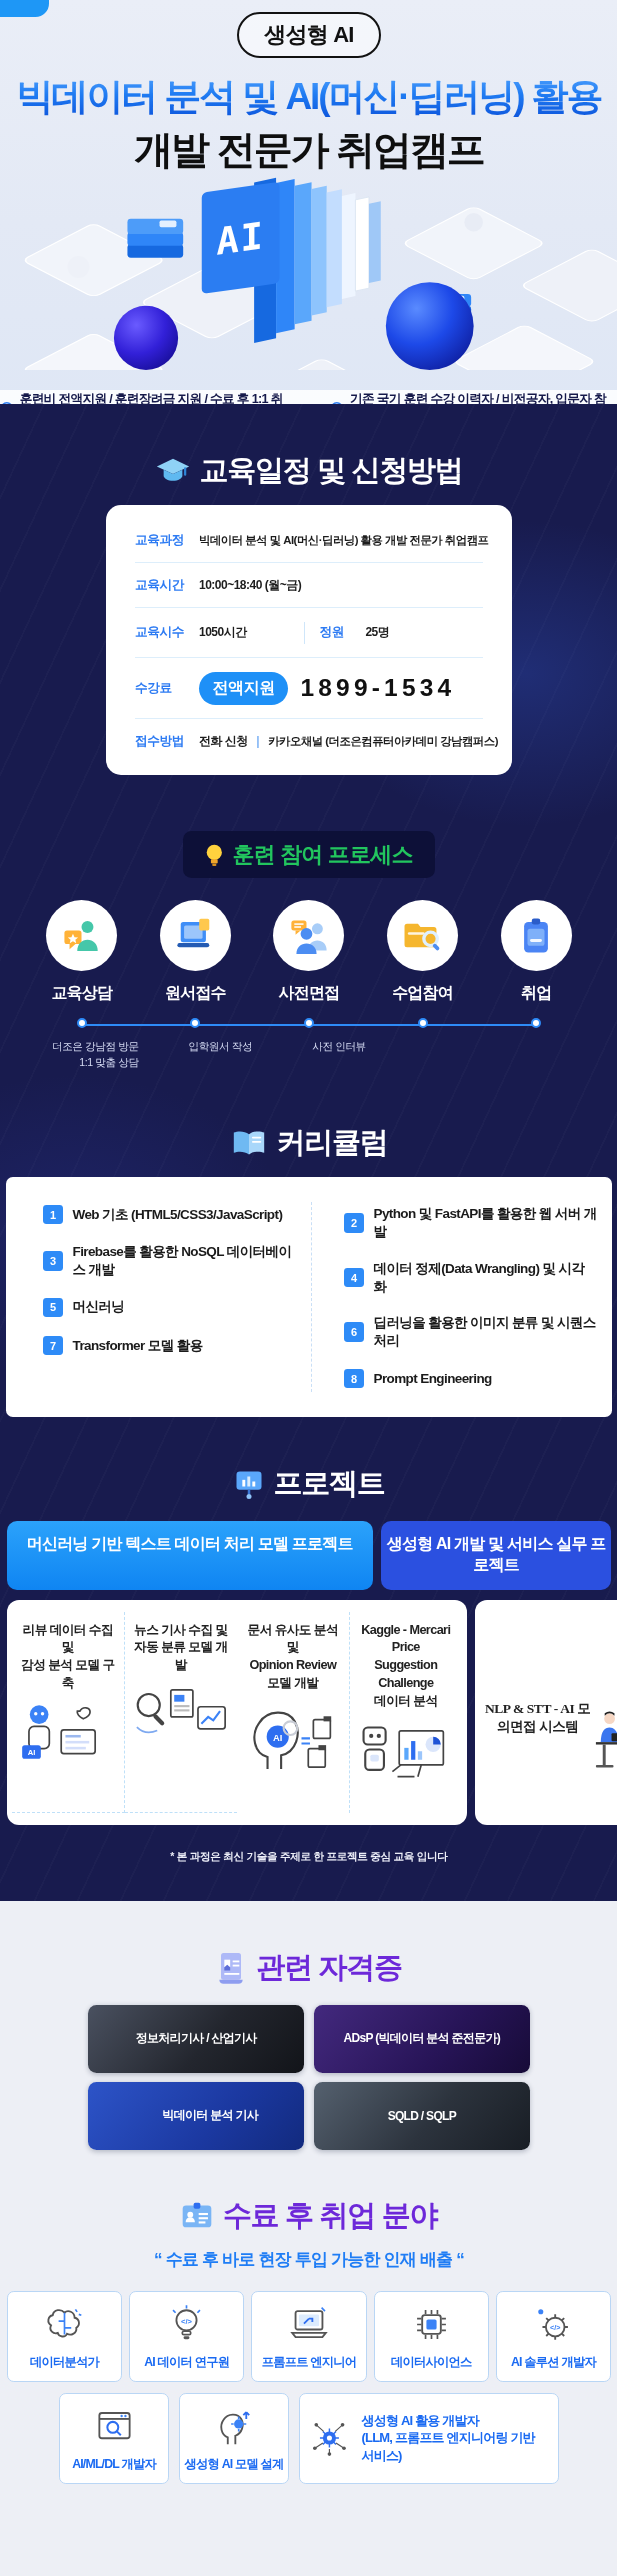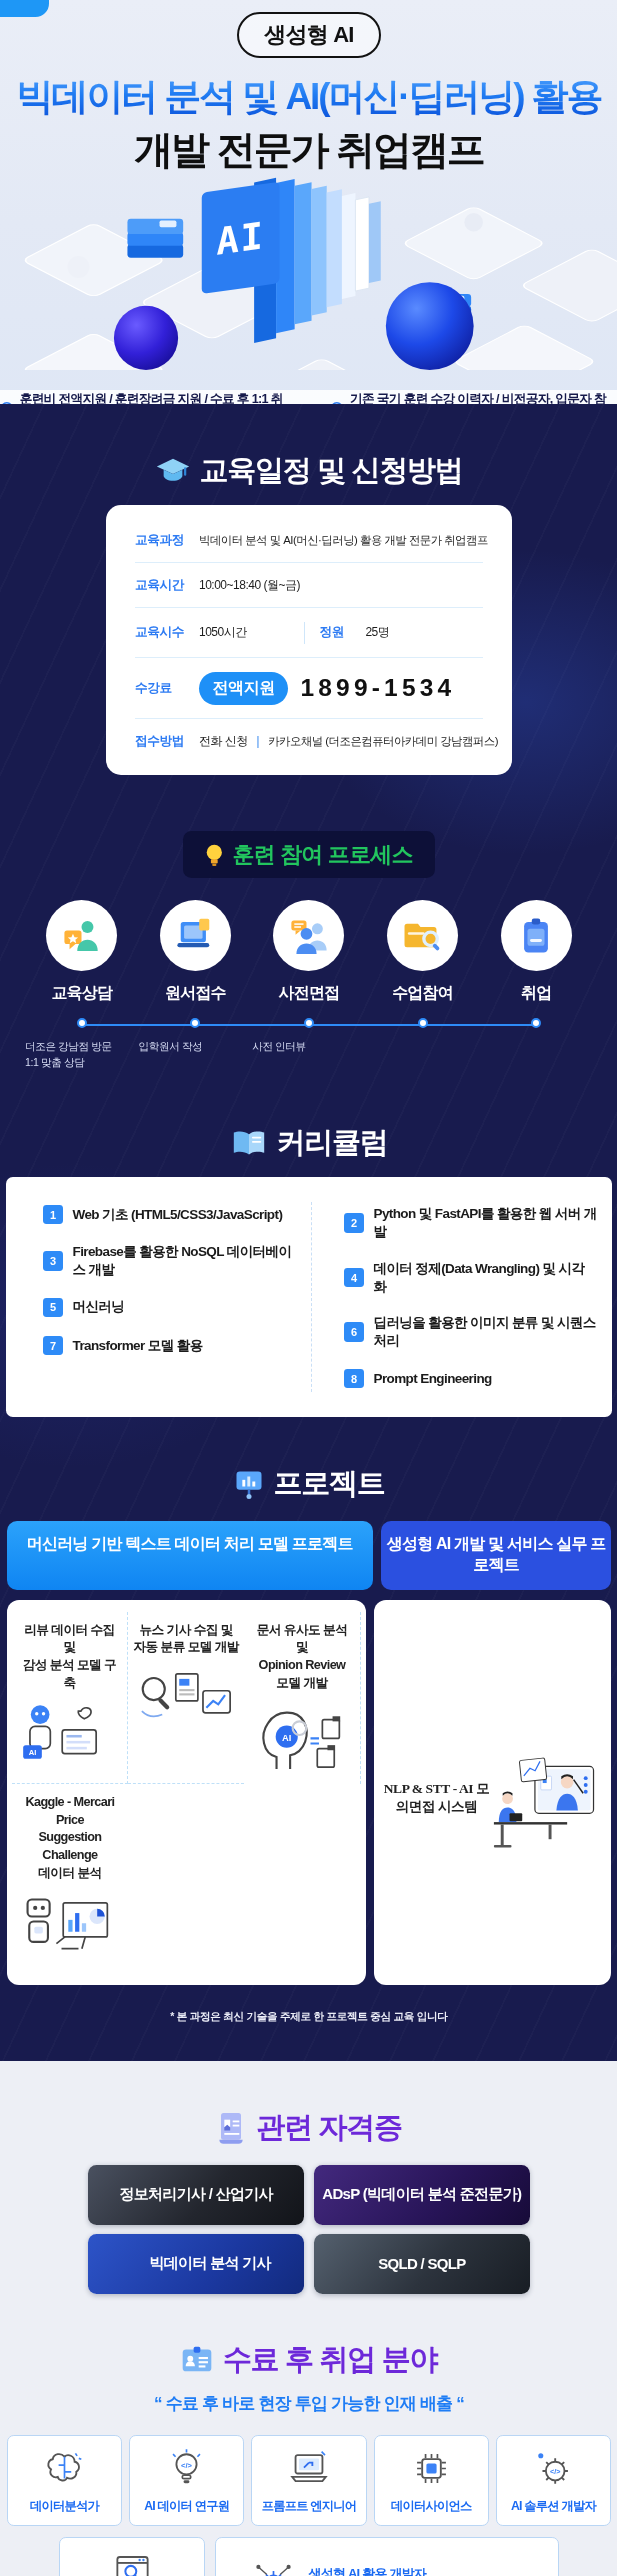--- a/index.html
+++ b/index.html
@@ -24,66 +24,66 @@
     #181b4e;
     padding-bottom:37px;}
   .section-title{display:flex;align-items:center;justify-content:center;gap:10px;font-size:29px;font-weight:800;letter-spacing:-1.3px;color:#fff;}
   .section-title.on-light{color:#6d28d9;}
   .pad-top-lg{padding-top:47px;}
 
   .edu-card{width:406px;margin:13.5px auto 0;background:#fff;border-radius:15px;padding:13.5px 29px 12px;}
   .edu-row{display:flex;align-items:center;padding:13.5px 0;border-bottom:0.8px solid #ddeefb;font-size:12px;}
   .edu-row:last-child{border-bottom:none;}
   .edu-label{color:#2d7bf3;font-weight:800;width:64px;flex-shrink:0;font-size:12.7px;letter-spacing:-0.4px;}
-  .edu-value{color:#1d1d1d;font-weight:400;letter-spacing:-0.5px;white-space:nowrap;}
+  .edu-value{color:#1d1d1d;font-weight:700;letter-spacing:-0.5px;white-space:nowrap;}
   .edu-half{display:flex;align-items:center;flex:1;}
   .edu-vdiv{width:0.8px;height:22px;background:#cfe6fa;margin:0 15px 0 5px;}
   .fee-badge{background:#1e90f7;color:#fff;font-weight:800;font-size:16px;border-radius:845px;padding:6px 13.5px;margin-right:12px;letter-spacing:-0.4px;}
   .fee-phone{font-size:24.5px;font-weight:800;color:#111;letter-spacing:4.2px;}
   .apply-sep{color:#7fb4f5;font-weight:700;margin:0 8.5px;}
 
   .process-title{margin:56px auto 0;width:fit-content;background:#0d1038;border-radius:8.5px;padding:8.5px 22px;display:flex;align-items:center;gap:8.5px;color:#22c55e;font-size:22px;font-weight:800;letter-spacing:-0.8px;}
   .process-row{display:flex;width:568px;margin:22px auto 0;}
   .process-cell{flex:1;text-align:center;}
   .process-circle{width:71px;height:71px;border-radius:50%;background:#fff;margin:0 auto;display:flex;align-items:center;justify-content:center;}
   .process-label{color:#fff;font-weight:800;font-size:16px;margin-top:12px;letter-spacing:-0.8px;}
   .timeline{position:relative;width:568px;margin:13.5px auto 0;height:15px;}
   .timeline-line{position:absolute;top:6.8px;left:57px;right:57px;height:1.7px;background:#2e8bf7;}
   .timeline-dots{position:relative;display:flex;height:15px;}
   .timeline-dots .process-cell{display:flex;justify-content:center;}
   .tdot{width:10px;height:10px;border-radius:50%;background:#fff;border:2.5px solid #2e8bf7;}
   .process-subs{display:flex;width:568px;margin:6.8px auto 0;}
-  .process-sub{flex:1;text-align:left;color:#d6dcf4;font-size:10.6px;line-height:1.5;white-space:pre-line;letter-spacing:-0.4px;}
+  .process-sub{flex:1;text-align:right;color:#d6dcf4;font-size:10.6px;line-height:1.5;white-space:pre-line;letter-spacing:-0.4px;}
 
   .curr-card{margin:13.5px 6px 0;background:#fff;border-radius:6.8px;padding:25px 0;display:flex;}
   .curr-col{flex:1;display:flex;flex-direction:column;gap:18.6px;padding:3.4px 15px 3.4px 37px;}
   .curr-col.second{border-left:0.8px dashed #c9dff6;padding-left:32px;}
   .curr-item{display:flex;align-items:center;gap:10px;font-size:13.5px;font-weight:700;color:#1b1b1b;letter-spacing:-0.6px;}
   .curr-no{width:19.5px;height:19.5px;flex-shrink:0;background:#2e8bf7;color:#fff;border-radius:3.4px;display:flex;align-items:center;justify-content:center;font-size:11px;font-weight:800;}
 
   .proj-headers{display:flex;gap:8.5px;margin:17px 6.8px 0;border-radius:26px;}
   .proj-header{border-radius:10px;color:#fff;font-weight:800;font-size:16px;letter-spacing:-0.8px;text-align:center;padding:13.5px 0;}
   .proj-header.left{flex:1.59;background:linear-gradient(180deg,#2ba2fb,#0f85f2);}
   .proj-header.right{flex:1;background:#2b50e0;}
   .proj-cards{display:flex;gap:8.5px;margin:10px 6.8px 0;align-items:stretch;}
   .proj-card{background:#fff;border-radius:12px;}
-  .proj-card.left{flex:1.59;display:grid;grid-template-columns:1fr 1fr 1fr;padding:12px 5px;}
+  .proj-card.left{flex:1.59;display:grid;grid-template-columns:1fr 1fr 1fr 1fr;padding:12px 5px;}
   .proj-card.right{flex:1;display:flex;flex-direction:row;align-items:center;padding:41px 8.5px 15px;font-family:Liberation Serif, serif;}
   .quad{padding:10px 5px 8.5px;display:flex;flex-direction:column;align-items:center;}
   .quad.q1,.quad.q2{border-bottom:0.8px dashed #bfe0f8;}
   .quad.q1,.quad.q3{border-right:0.8px dashed #bfe0f8;}
   .quad-title{text-align:center;font-size:12.7px;font-weight:700;color:#222;line-height:1.4;letter-spacing:-0.6px;white-space:pre-line;min-height:37px;}
   .quad-art{margin-top:8.5px;}
   .right-proj-title{font-size:13.5px;font-weight:700;color:#222;letter-spacing:-0.4px;margin-bottom:15px;text-align:center;}
   .footnote{margin-top:25px;text-align:center;color:#eceef8;font-size:10.6px;font-weight:600;letter-spacing:-0.3px;}
 
   
   .light{background:#edeff5;}
   .cert-grid{width:442px;margin:17px auto 0;display:grid;grid-template-columns:1fr 1fr;gap:9.3px;}
-  .cert-btn{height:60px;border-radius:8.5px;display:flex;align-items:center;justify-content:center;color:#fff;font-weight:800;font-size:15px;letter-spacing:-0.7px;box-shadow:0 1.7px 5px rgba(20,30,60,.25);}
+  .cert-btn{height:68px;border-radius:8.5px;display:flex;align-items:center;justify-content:center;color:#fff;font-weight:800;font-size:12px;letter-spacing:-0.7px;box-shadow:0 1.7px 5px rgba(20,30,60,.25);}
   .cert-1{background:linear-gradient(130deg,#4a5160 0%,#23262e 55%,#121419 100%);}
   .cert-2{background:linear-gradient(130deg,#43297e 0%,#271457 60%,#170b38 100%);}
   .cert-3{background:linear-gradient(130deg,#2d54c8 0%,#1b38a0 60%,#122a7e 100%);padding-left:28px;}
   .cert-4{background:linear-gradient(130deg,#55616f 0%,#2c333d 55%,#181d24 100%);}
 
   .careers-sub{text-align:center;color:#1f7df5;font-weight:800;font-size:17px;letter-spacing:-0.8px;margin-top:12px;}
   .career-row1{display:flex;gap:6.8px;margin:20px 6.8px 0;}
   .career-row2{display:flex;gap:10px;margin:11px 59px 0 59px;}
   .career-card{background:#fff;border:1.3px solid #b9d6f5;border-radius:6.8px;padding:11px 1.7px 10px;text-align:center;flex:1;}
   .career-icon{height:44px;display:flex;align-items:center;justify-content:center;}
@@ -592,20 +592,31 @@
             <rect x="6" y="6" width="36" height="30" rx="3" fill="none" stroke="#555" stroke-width="2.2"></rect>
             <path d="M6 13 h36" stroke="#555" stroke-width="2.2"></path>
             <circle cx="37" cy="9.5" r="1.4" fill="#3b82f6"></circle>
             <circle cx="32.5" cy="9.5" r="1.4" fill="#3b82f6"></circle>
             <circle cx="22" cy="23" r="6.5" fill="none" stroke="#2e6ef0" stroke-width="2.4"></circle>
             <path d="M26.5 27.5 l5 5" stroke="#2e6ef0" stroke-width="2.4"></path>
           </svg>
         </div>
       <div class="career-name">AI/ML/DL 개발자</div>
     </div>
+    <div class="career-card">
+      <div class="career-icon">
+          <svg width="37" height="39" viewBox="0 0 44 46">
+            <path d="M14 44 v-8 c-8-3-10-14-5-21 c5-8 17-8 21-1 c4 7 1 17-7 20 v10" fill="none" stroke="#555" stroke-width="2.2"></path>
+            <circle cx="27" cy="20" r="5.5" fill="#3b82f6"></circle>
+            <path d="M27 11 v3 M27 26 v3 M18 20 h3 M33 20 h3" stroke="#3b82f6" stroke-width="2"></path>
+            <path d="M36 14 v-8 m0 0 l-3.5 3.5 M36 6 l3.5 3.5" stroke="#2e6ef0" stroke-width="2.2" fill="none"></path>
+          </svg>
+        </div>
+      <div class="career-name">생성형 AI 모델 설계</div>
+    </div>
     <div class="career-card career-wide">
       <svg width="47" height="44" viewBox="0 0 56 52">
           <circle cx="28" cy="26" r="9" fill="#2e6ef0"></circle>
           <circle cx="28" cy="26" r="3.5" fill="#ffffff"></circle>
           <g stroke="#2e6ef0" stroke-width="2">
             <path d="M28 13 v5 M28 34 v5 M15 26 h5 M36 26 h5 M19 17 l3.5 3.5 M33.5 31.5 l3.5 3.5 M37 17 l-3.5 3.5 M22.5 31.5 L19 35"></path>
           </g>
           <g stroke="#555" stroke-width="1.6">
             <path d="M10 8 l10 9 M46 8 l-10 9 M8 40 l11-7 M48 40 l-11-7 M28 48 v-7"></path>
           </g>

